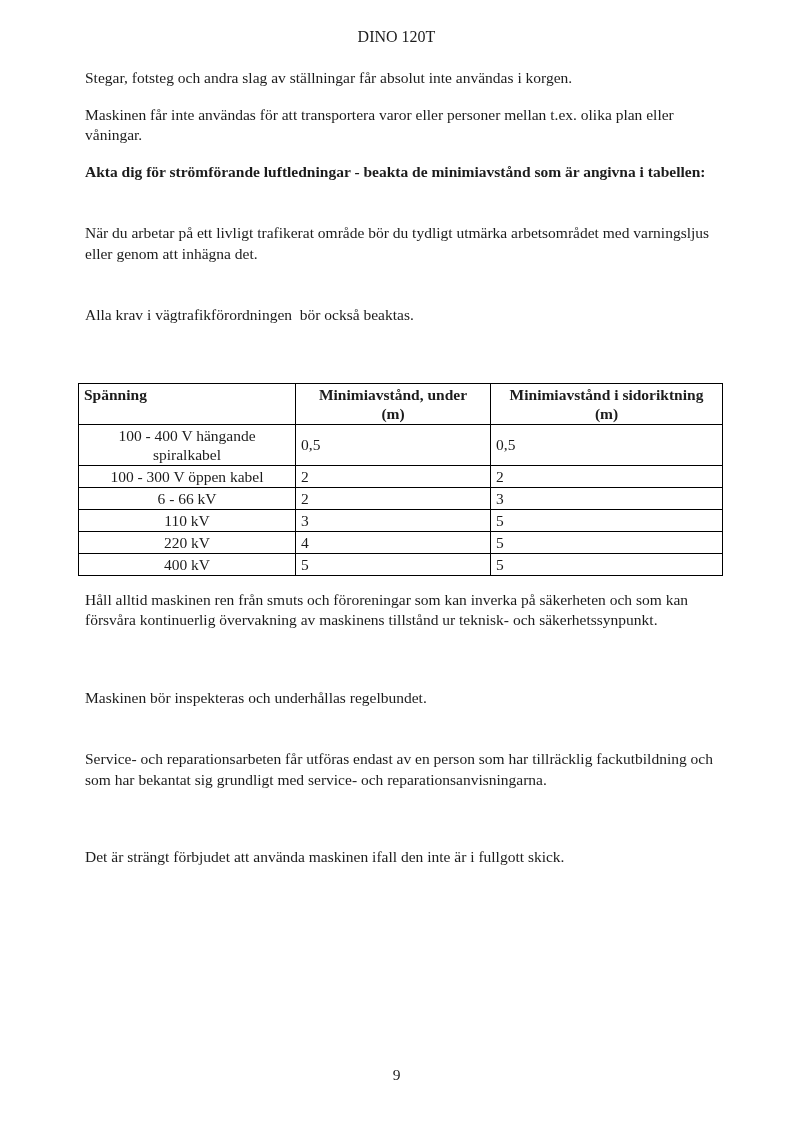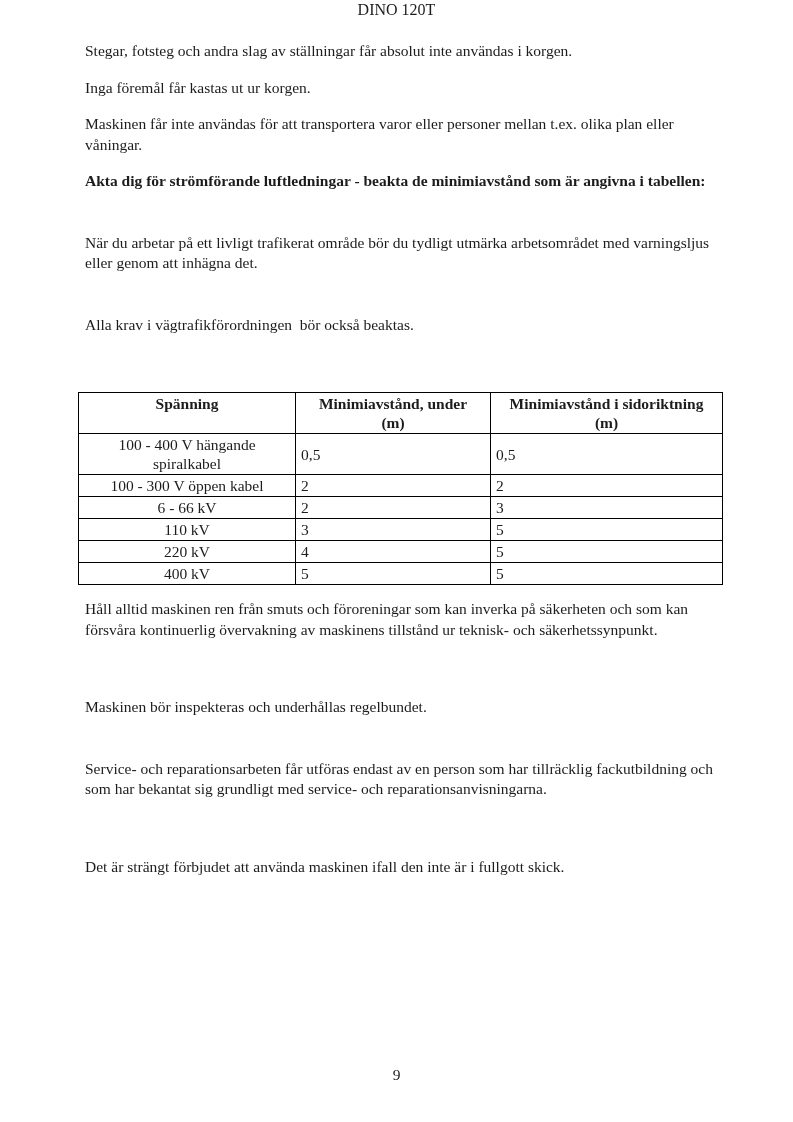--- a/index.html
+++ b/index.html
@@ -8,20 +8,21 @@
     position: relative;
     width: 793px;
     height: 1122px;
     margin: 0 auto;
     background: #ffffff;
     font-family: "Liberation Serif", "DejaVu Serif", serif;
     color: #1c1c1c;
     overflow: hidden;
   }
   .doc-title {
+    padding-top: 27px;
     text-align: center;
     font-size: 16px;
     line-height: 20px;
   }
   .content {
     margin: 21px 72px 0 85px;
     width: 636px;
     font-size: 15.5px;
     line-height: 20.5px;
   }
@@ -44,21 +45,21 @@
     font-size: 15.5px;
     line-height: 19px;
     padding: 1px 5px;
     vertical-align: middle;
   }
   table.dist-table th {
     font-weight: bold;
     text-align: center;
     white-space: pre-line;
   }
-  table.dist-table th.col-voltage { text-align: center; vertical-align: top; }
+  table.dist-table th.col-voltage { text-align: left; vertical-align: top; }
   table.dist-table th.col-voltage { height: 41px; }
   table.dist-table td.voltage { text-align: center; }
   table.dist-table td.num { }
   col.c1 { width: 217px; }
   col.c2 { width: 195px; }
   col.c3 { width: 232px; }
   .footer {
     position: absolute;
     left: 0;
     right: 0;
@@ -71,21 +72,20 @@
 <body>
 
 <div class="page">
 
   <div class="doc-title">DINO 120T</div>
 
   <div class="content">
 
     <p class="para">Stegar, fotsteg och andra slag av ställningar får absolut inte användas i korgen.</p>
 
-    <p class="para">Inga föremål får kastas ut ur korgen.</p>
 
     <p class="para">Maskinen får inte användas för att transportera varor eller personer mellan t.ex. olika plan eller våningar.</p>
 
 
     <p class="para bold table-heading">Akta dig för strömförande luftledningar - beakta de minimiavstånd som är angivna i tabellen:</p>
 
     <p class="para">
       <span class="line">När du arbetar på ett livligt trafikerat område bör du tydligt utmärka arbetsområdet med varningsljus eller genom att inhägna det.</span>
       <span class="line">Alla krav i vägtrafikförordningen  bör också beaktas.</span>
     </p>

